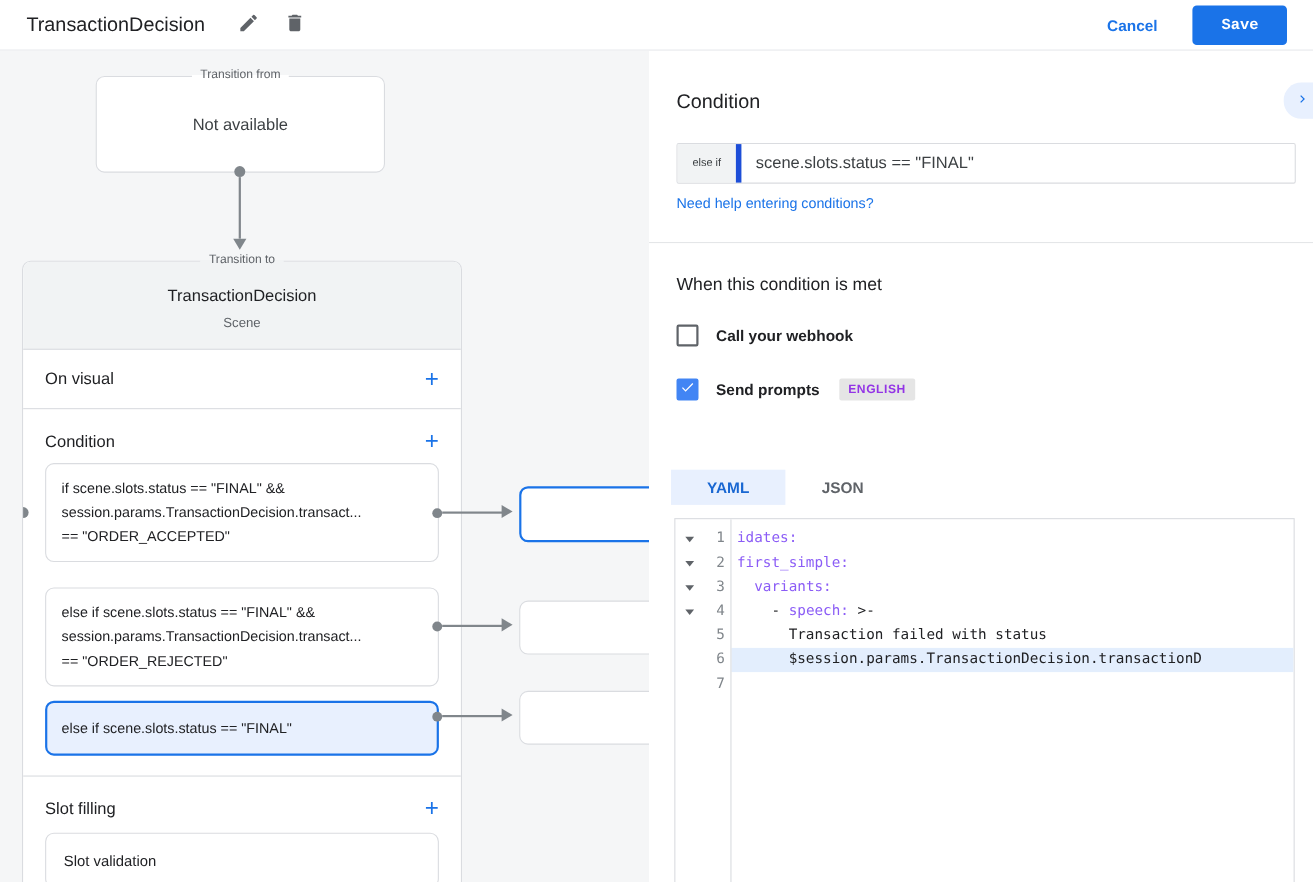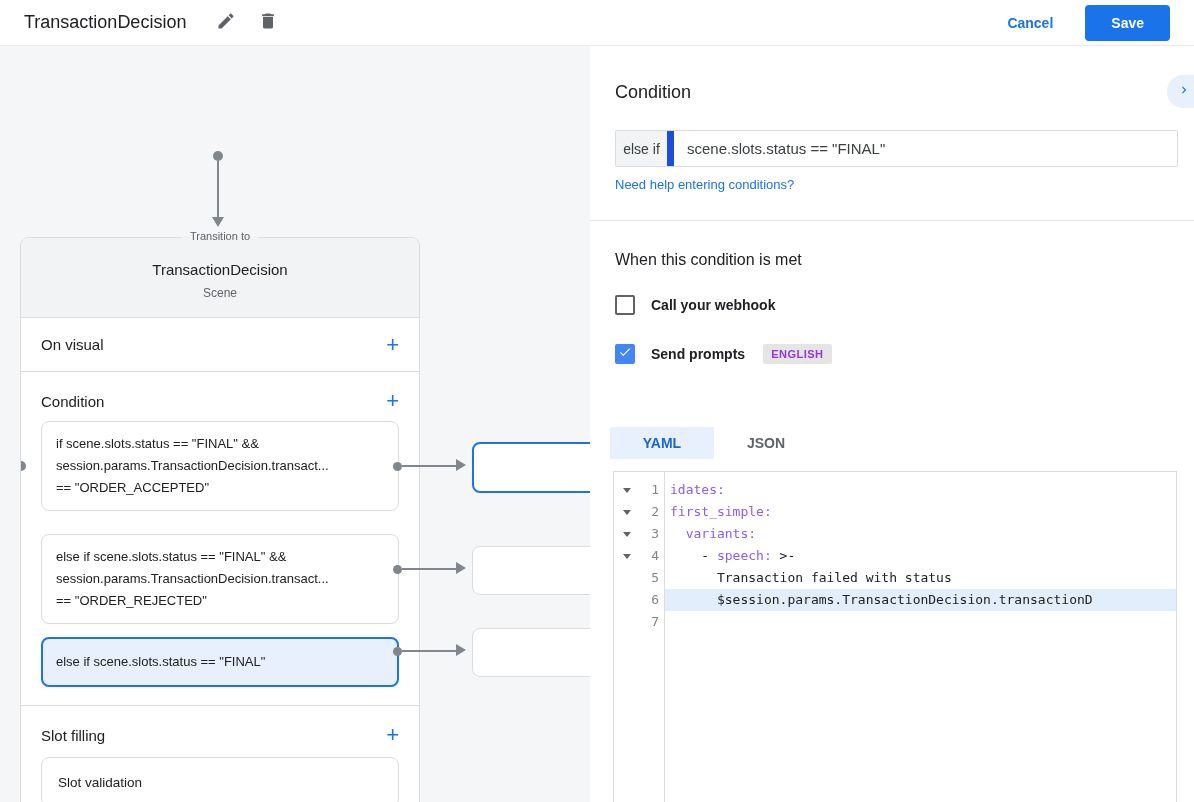--- a/index.html
+++ b/index.html
@@ -10,21 +10,21 @@
   
   .topbar { position:absolute; left:0; top:0; width:100%; height:46px; background:#fff;
             border-bottom:1px solid #e8eaed; display:flex; align-items:center; padding:0 24px; z-index:40; }
   .topbar .title { font-size:18px; color:#202124; margin-right:28px; }
   .icon-btn { width:24px; height:24px; border:none; background:none; cursor:pointer;
               display:flex; align-items:center; justify-content:center; margin-right:18px; }
   .topbar .spacer { flex:1; }
   .btn-text { border:none; background:none; color:#1a73e8; font-size:14px; font-weight:bold;
               padding:8px 18px; cursor:pointer; font-family:inherit; }
   .btn-primary { border:none; background:#1a73e8; color:#fff; font-size:14px; font-weight:bold;
-                 padding:10px 26px; border-radius:4px; cursor:pointer; margin-left:14px; font-family:Liberation Sans, sans-serif; }
+                 padding:10px 26px; border-radius:4px; cursor:pointer; margin-left:14px; font-family:Liberation Mono, monospace; }
 
   
   .canvas { position:absolute; left:0; top:46px; right:0; bottom:0; background:#f5f6f7; z-index:1; }
   .legend { position:absolute; top:-8px; left:50%; transform:translateX(-50%); font-size:11px;
             color:#5f6368; padding:0 8px; white-space:nowrap; z-index:2; }
 
   .tfrom { position:absolute; left:87px; top:23px; width:263px; height:88px; background:#fff;
            border:1px solid #dadce0; border-radius:8px; display:flex; align-items:center; justify-content:center; }
   .tfrom .legend { background:linear-gradient(to bottom, #f5f6f7 50%, #ffffff 50%); }
   .tfrom .nv { font-size:15px; color:#3c4043; }
@@ -66,22 +66,22 @@
   .mid-box.sel { border:2px solid #1a73e8; height:51px; }
 
   
   .panel { position:absolute; left:590px; top:46px; width:604px; bottom:0; background:#fff; z-index:20; }
   .panel h2 { position:absolute; left:25px; top:36px; font-size:18px; font-weight:400; color:#202124; }
   .collapse-btn { position:absolute; right:0; top:29px; width:27px; height:33px; background:#e8f0fe;
                   border:none; border-radius:16px 0 0 16px; cursor:pointer; display:flex; align-items:center;
                   justify-content:center; padding-left:6px; }
   .cond-input { position:absolute; left:25px; top:84px; width:563px; height:37px; border:1px solid #dadce0;
                 border-radius:2px; display:flex; background:#fff; }
-  .cond-input .prefix { width:58px; background:#f1f3f4; border-right:7px solid #1d4ed8; display:flex;
-                        align-items:center; justify-content:center; font-size:14px; color:#3c4043; }
+  .cond-input .prefix { width:58px; background:#f1f3f4; border-right:5px solid #1d4ed8; display:flex;
+                        align-items:center; justify-content:center; font-size:10px; color:#3c4043; }
   .cond-input input { flex:1; border:none; outline:none; font-size:15px; color:#3c4043; padding:0 13px;
                       font-family:inherit; background:transparent; }
   .link { color:#1a73e8; font-size:13px; text-decoration:none; cursor:pointer; }
   .help-link { position:absolute; left:25px; top:131px; }
   .panel-divider { position:absolute; left:0; right:0; top:174px; border-top:1px solid #e4e6e8; }
   .when-heading { position:absolute; left:25px; top:205px; font-size:16px; font-weight:400; color:#202124; }
   .check-row { position:absolute; left:25px; display:flex; align-items:center; }
   .check-row.r1 { top:249px; }
   .check-row.r2 { top:298px; }
   .cbox { width:20px; height:20px; border:2px solid #5f6368; border-radius:2px; background:#fff; cursor:pointer; flex:none; }
@@ -130,20 +130,24 @@
           </svg>
       </span>
     </button>
     <span class="spacer"></span>
     <button class="btn-text">Cancel</button>
     <button class="btn-primary">Save</button>
   </div>
 
   <div class="canvas">
 
+    <div class="tfrom">
+      <span class="legend">Transition from</span>
+      <span class="nv">Not available</span>
+    </div>
 
     <span class="dot" style="left:213px; top:105px;"></span>
     <span class="vline"></span>
     <span class="arrow-down"></span>
 
     <div class="tto">
       <span class="legend">Transition to</span>
       <div class="tto-inner">
         <div class="tto-header">
           <div class="t">TransactionDecision</div>

